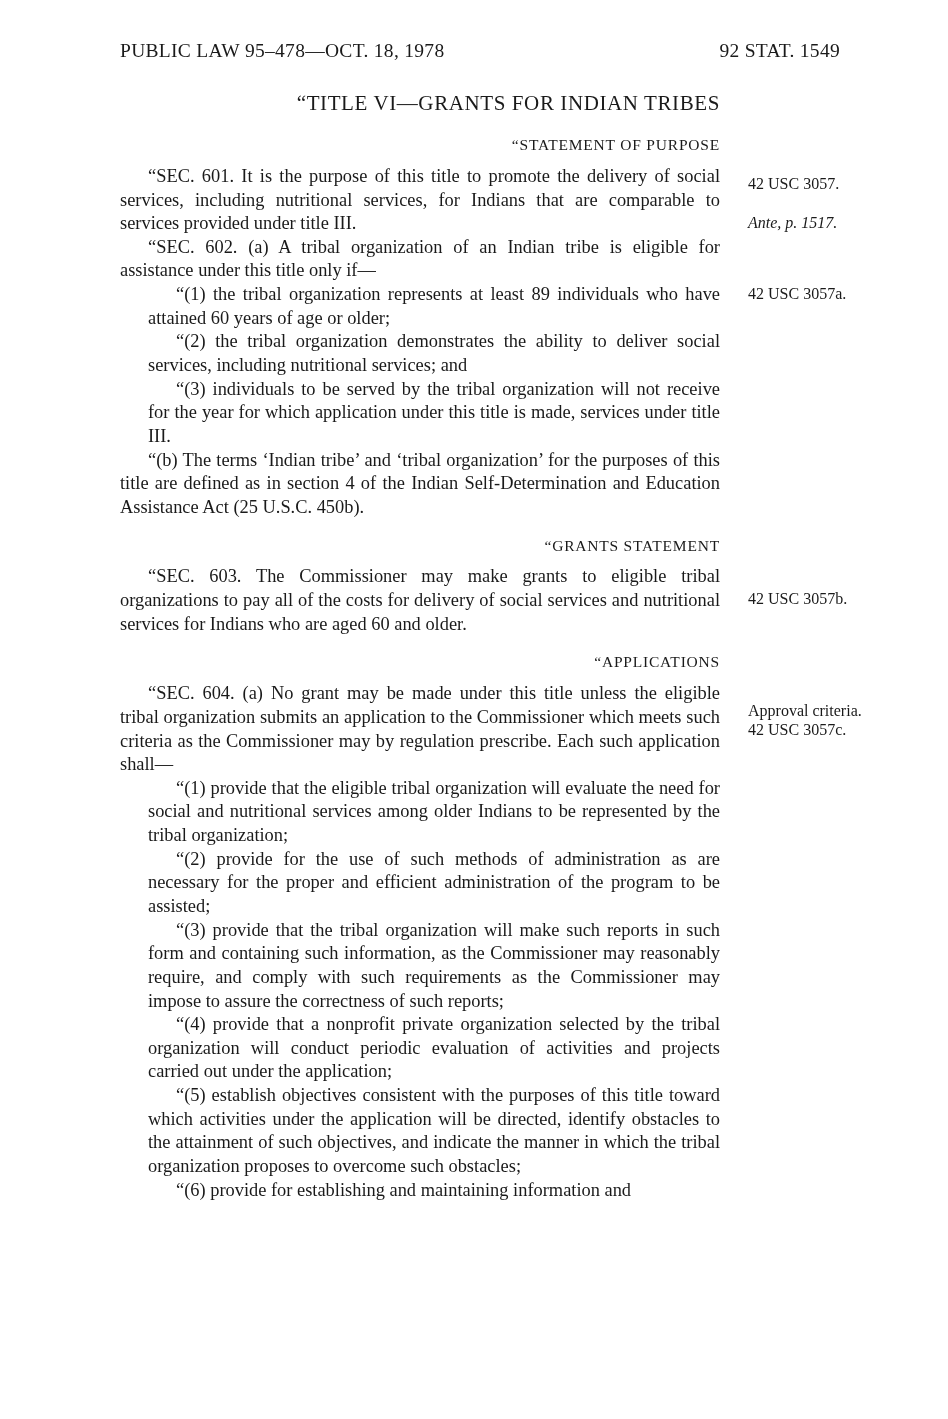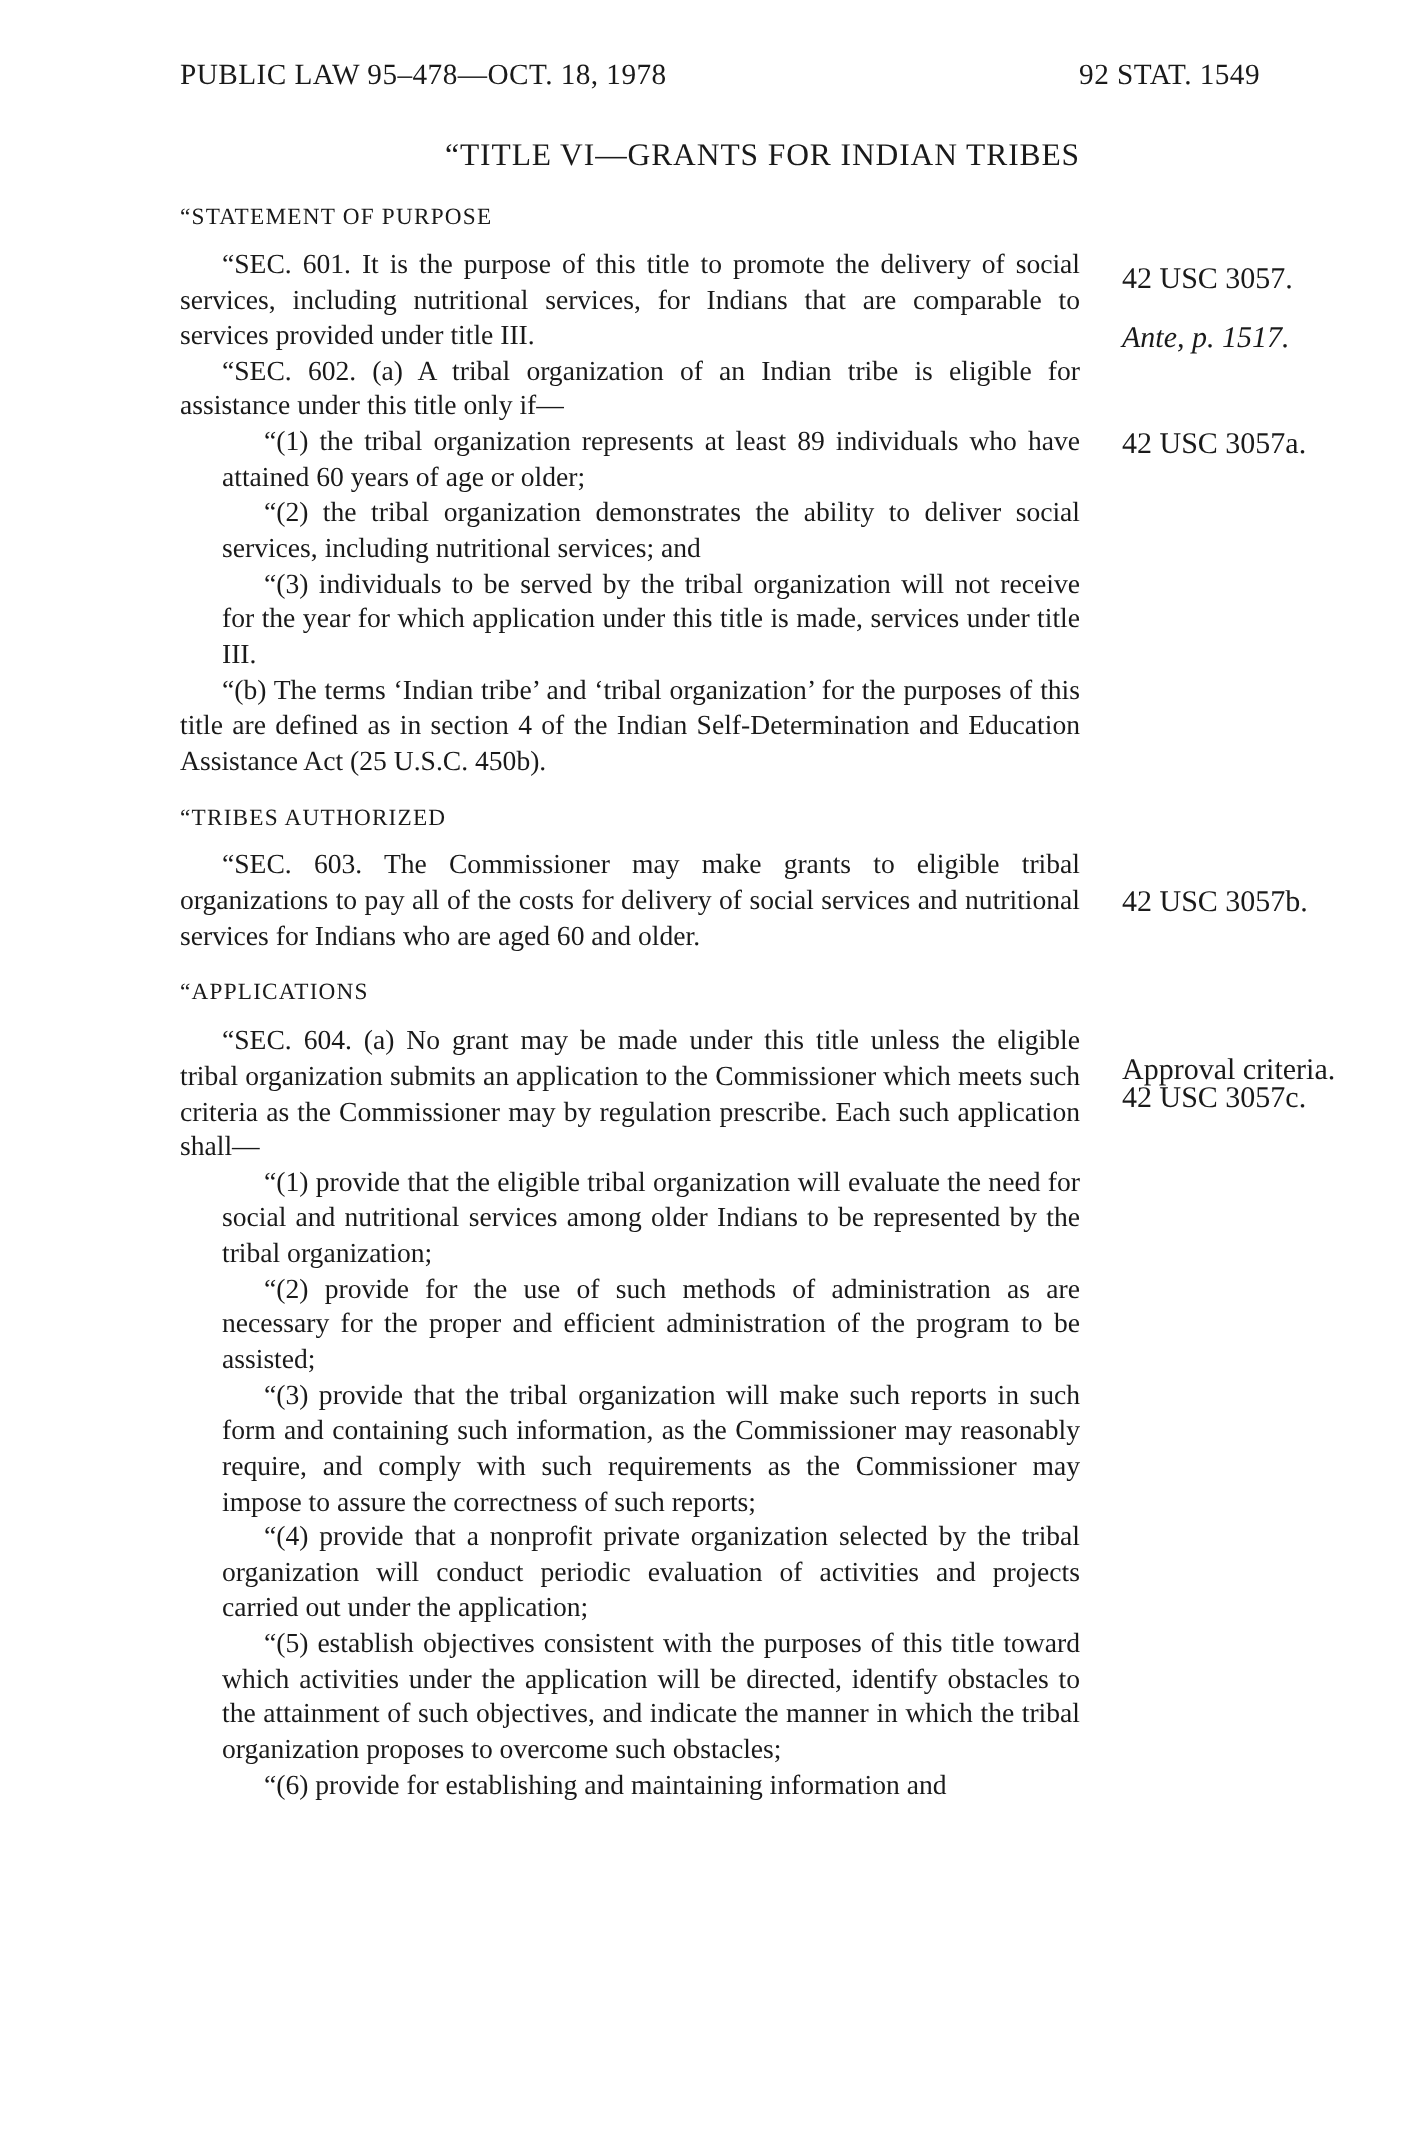--- a/index.html
+++ b/index.html
@@ -51,21 +51,21 @@
 
   .title-heading {
     text-align: right;
     font-size: 21px;
     letter-spacing: 0.6px;
     margin: 6px 0 18px 0;
     font-weight: normal;
   }
 
   .sub-heading {
-    text-align: left;
+    text-align: right;
     font-size: 15.5px;
     letter-spacing: 0.8px;
     margin: 16px 0 10px 0;
     font-weight: normal;
   }
   .sc { font-variant: small-caps; }
 
   p {
     margin: 0;
     text-indent: 28px;
@@ -80,21 +80,21 @@
   
   .margin-notes {
     position: absolute;
     left: 748px;
     top: 84px;
     width: 185px;
     font-family: "Liberation Serif", serif;
   }
   .note {
     position: absolute;
-    font-size: 20px;
+    font-size: 16px;
     line-height: 1.2;
     white-space: nowrap;
   }
   .note.italic { font-style: italic; }
 </style>
 </head>
 <body>
 
 <div class="page">
 
@@ -111,21 +111,21 @@
 
     <p>“<span class="secno">SEC.</span> 601. It is the purpose of this title to promote the delivery of social services, including nutritional services, for Indians that are comparable to services provided under title III.</p>
 
 
     <p>“<span class="secno">SEC.</span> 602. (a) A tribal organization of an Indian tribe is eligible for assistance under this title only if—</p>
     <p class="sub">“(1) the tribal organization represents at least 89 individuals who have attained 60 years of age or older;</p>
     <p class="sub">“(2) the tribal organization demonstrates the ability to deliver social services, including nutritional services; and</p>
     <p class="sub">“(3) individuals to be served by the tribal organization will not receive for the year for which application under this title is made, services under title III.</p>
     <p>“(b) The terms ‘Indian tribe’ and ‘tribal organization’ for the purposes of this title are defined as in section 4 of the Indian Self-Determination and Education Assistance Act (25 U.S.C. 450b).</p>
 
-    <div class="sub-heading sc">“TRIBES AUTHORIZED</div>
+    <div class="sub-heading sc">“GRANTS STATEMENT</div>
 
     <p>“<span class="secno">SEC.</span> 603. The Commissioner may make grants to eligible tribal organizations to pay all of the costs for delivery of social services and nutritional services for Indians who are aged 60 and older.</p>
 
     <div class="sub-heading sc">“APPLICATIONS</div>
 
     <p>“<span class="secno">SEC.</span> 604. (a) No grant may be made under this title unless the eligible tribal organization submits an application to the Commissioner which meets such criteria as the Commissioner may by regulation prescribe. Each such application shall—</p>
     <p class="sub">“(1) provide that the eligible tribal organization will evaluate the need for social and nutritional services among older Indians to be represented by the tribal organization;</p>
     <p class="sub">“(2) provide for the use of such methods of administration as are necessary for the proper and efficient administration of the program to be assisted;</p>
     <p class="sub">“(3) provide that the tribal organization will make such reports in such form and containing such information, as the Commissioner may reasonably require, and comply with such requirements as the Commissioner may impose to assure the correctness of such reports;</p>
     <p class="sub">“(4) provide that a nonprofit private organization selected by the tribal organization will conduct periodic evaluation of activities and projects carried out under the application;</p>

